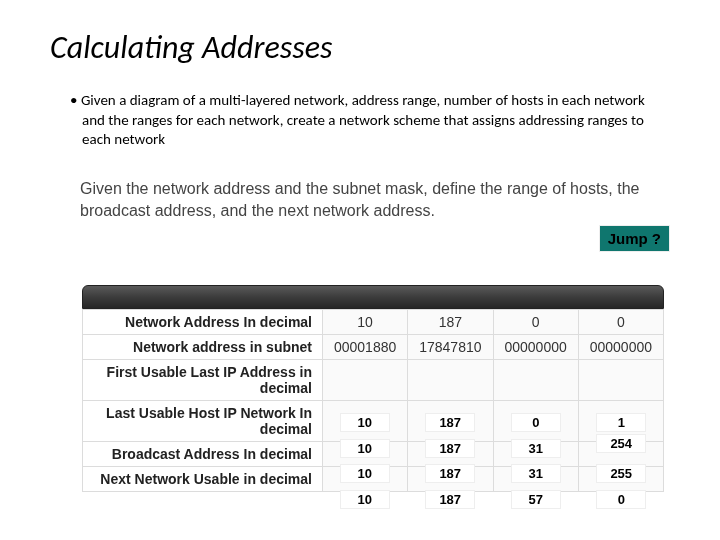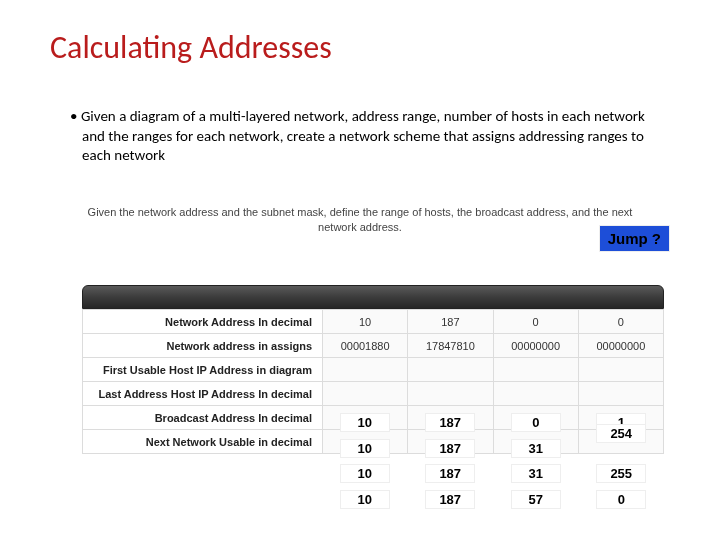--- a/index.html
+++ b/index.html
@@ -7,72 +7,73 @@
     width: 720px;
     height: 540px;
     background: #fff;
     font-family: Calibri, "Segoe UI", Arial, sans-serif;
     position: relative;
     overflow: hidden;
   }
   .title {
     font-size: 32px;
     font-weight: 400;
-    color: #b91c1c;
+    color: #000000;
     margin: 28px 0 0 50px;
+    font-style: italic;
   }
   .bullet {
     font-size: 15px;
     color: #000;
-    margin: 40px 50px 0 70px;
+    margin: 24px 50px 0 70px;
     line-height: 1.3;
     text-indent: -12px;
     padding-left: 12px;
   }
   .bullet::before {
     content: "• ";
   }
   .jump {
     position: absolute;
     right: 50px;
     top: 225px;
     font-family: Arial, sans-serif;
     font-weight: bold;
     font-size: 15px;
     color: #000;
-    background: #1d4ed8;
+    background: #0f766e;
     padding: 4px 8px;
     border: 1px solid #eee;
   }
   .caption {
     font-family: Arial, sans-serif;
-    font-size: 11px;
+    font-size: 16px;
     color: #444;
-    text-align: center;
-    margin: 39px auto 0 auto;
+    text-align: left;
+    margin: 28px auto 0 auto;
     width: 560px;
     line-height: 1.4;
   }
   .table-wrap {
     position: absolute;
     left: 82px;
     top: 285px;
     width: 582px;
   }
   .darkbar {
     height: 24px;
     background: linear-gradient(to bottom, #5a5a5a 0%, #3c3c3c 50%, #262626 100%);
     border-radius: 6px 6px 0 0;
     border: 1px solid #222;
   }
   table {
     width: 100%;
     border-collapse: collapse;
     font-family: Arial, sans-serif;
-    font-size: 11px;
+    font-size: 14px;
     table-layout: fixed;
   }
   td {
     border: 1px solid #dcdcdc;
     padding: 4px 6px;
     height: 24px;
     text-align: center;
     color: #333;
     background: #fafafa;
   }
@@ -118,35 +119,35 @@
     </colgroup>
     <tbody id="tbody">
         <tr>
           <td class="label">Network Address In decimal</td>
           <td>10</td>
           <td>187</td>
           <td>0</td>
           <td>0</td>
         </tr>
         <tr>
-          <td class="label">Network address in assigns</td>
+          <td class="label">Network address in subnet</td>
           <td>00001880</td>
           <td>17847810</td>
           <td>00000000</td>
           <td>00000000</td>
         </tr>
         <tr>
-          <td class="label">First Usable Host IP Address in diagram</td>
+          <td class="label">First Usable Last IP Address in decimal</td>
           <td></td>
           <td></td>
           <td></td>
           <td></td>
         </tr>
         <tr>
-          <td class="label">Last Address Host IP Address In decimal</td>
+          <td class="label">Last Usable Host IP Network In decimal</td>
           <td></td>
           <td></td>
           <td></td>
           <td></td>
         </tr>
         <tr>
           <td class="label">Broadcast Address In decimal</td>
           <td></td>
           <td></td>
           <td></td>
@@ -162,21 +163,21 @@
       </tbody>
   </table>
   <div id="overlays">
       <div class="overlay-cell" style="left: 257.75px; top: 128px; position: absolute;">10</div>
       <div class="overlay-cell" style="left: 343.25px; top: 128px; position: absolute;">187</div>
       <div class="overlay-cell" style="left: 428.75px; top: 128px; position: absolute;">0</div>
       <div class="overlay-cell" style="left: 514.25px; top: 128px; position: absolute;">1</div>
       <div class="overlay-cell" style="left: 257.75px; top: 153.5px; position: absolute;">10</div>
       <div class="overlay-cell" style="left: 343.25px; top: 153.5px; position: absolute;">187</div>
       <div class="overlay-cell" style="left: 428.75px; top: 153.5px; position: absolute;">31</div>
-      <div class="overlay-cell" style="left: 514.25px; top: 139px; position: absolute;">254</div>
+      <div class="overlay-cell" style="left: 514.25px; top: 149px; position: absolute;">254</div>
       <div class="overlay-cell" style="left: 257.75px; top: 179px; position: absolute;">10</div>
       <div class="overlay-cell" style="left: 343.25px; top: 179px; position: absolute;">187</div>
       <div class="overlay-cell" style="left: 428.75px; top: 179px; position: absolute;">31</div>
       <div class="overlay-cell" style="left: 514.25px; top: 179px; position: absolute;">255</div>
       <div class="overlay-cell" style="left: 257.75px; top: 204.5px; position: absolute;">10</div>
       <div class="overlay-cell" style="left: 343.25px; top: 204.5px; position: absolute;">187</div>
       <div class="overlay-cell" style="left: 428.75px; top: 204.5px; position: absolute;">57</div>
       <div class="overlay-cell" style="left: 514.25px; top: 204.5px; position: absolute;">0</div>
     </div>
 </div>

